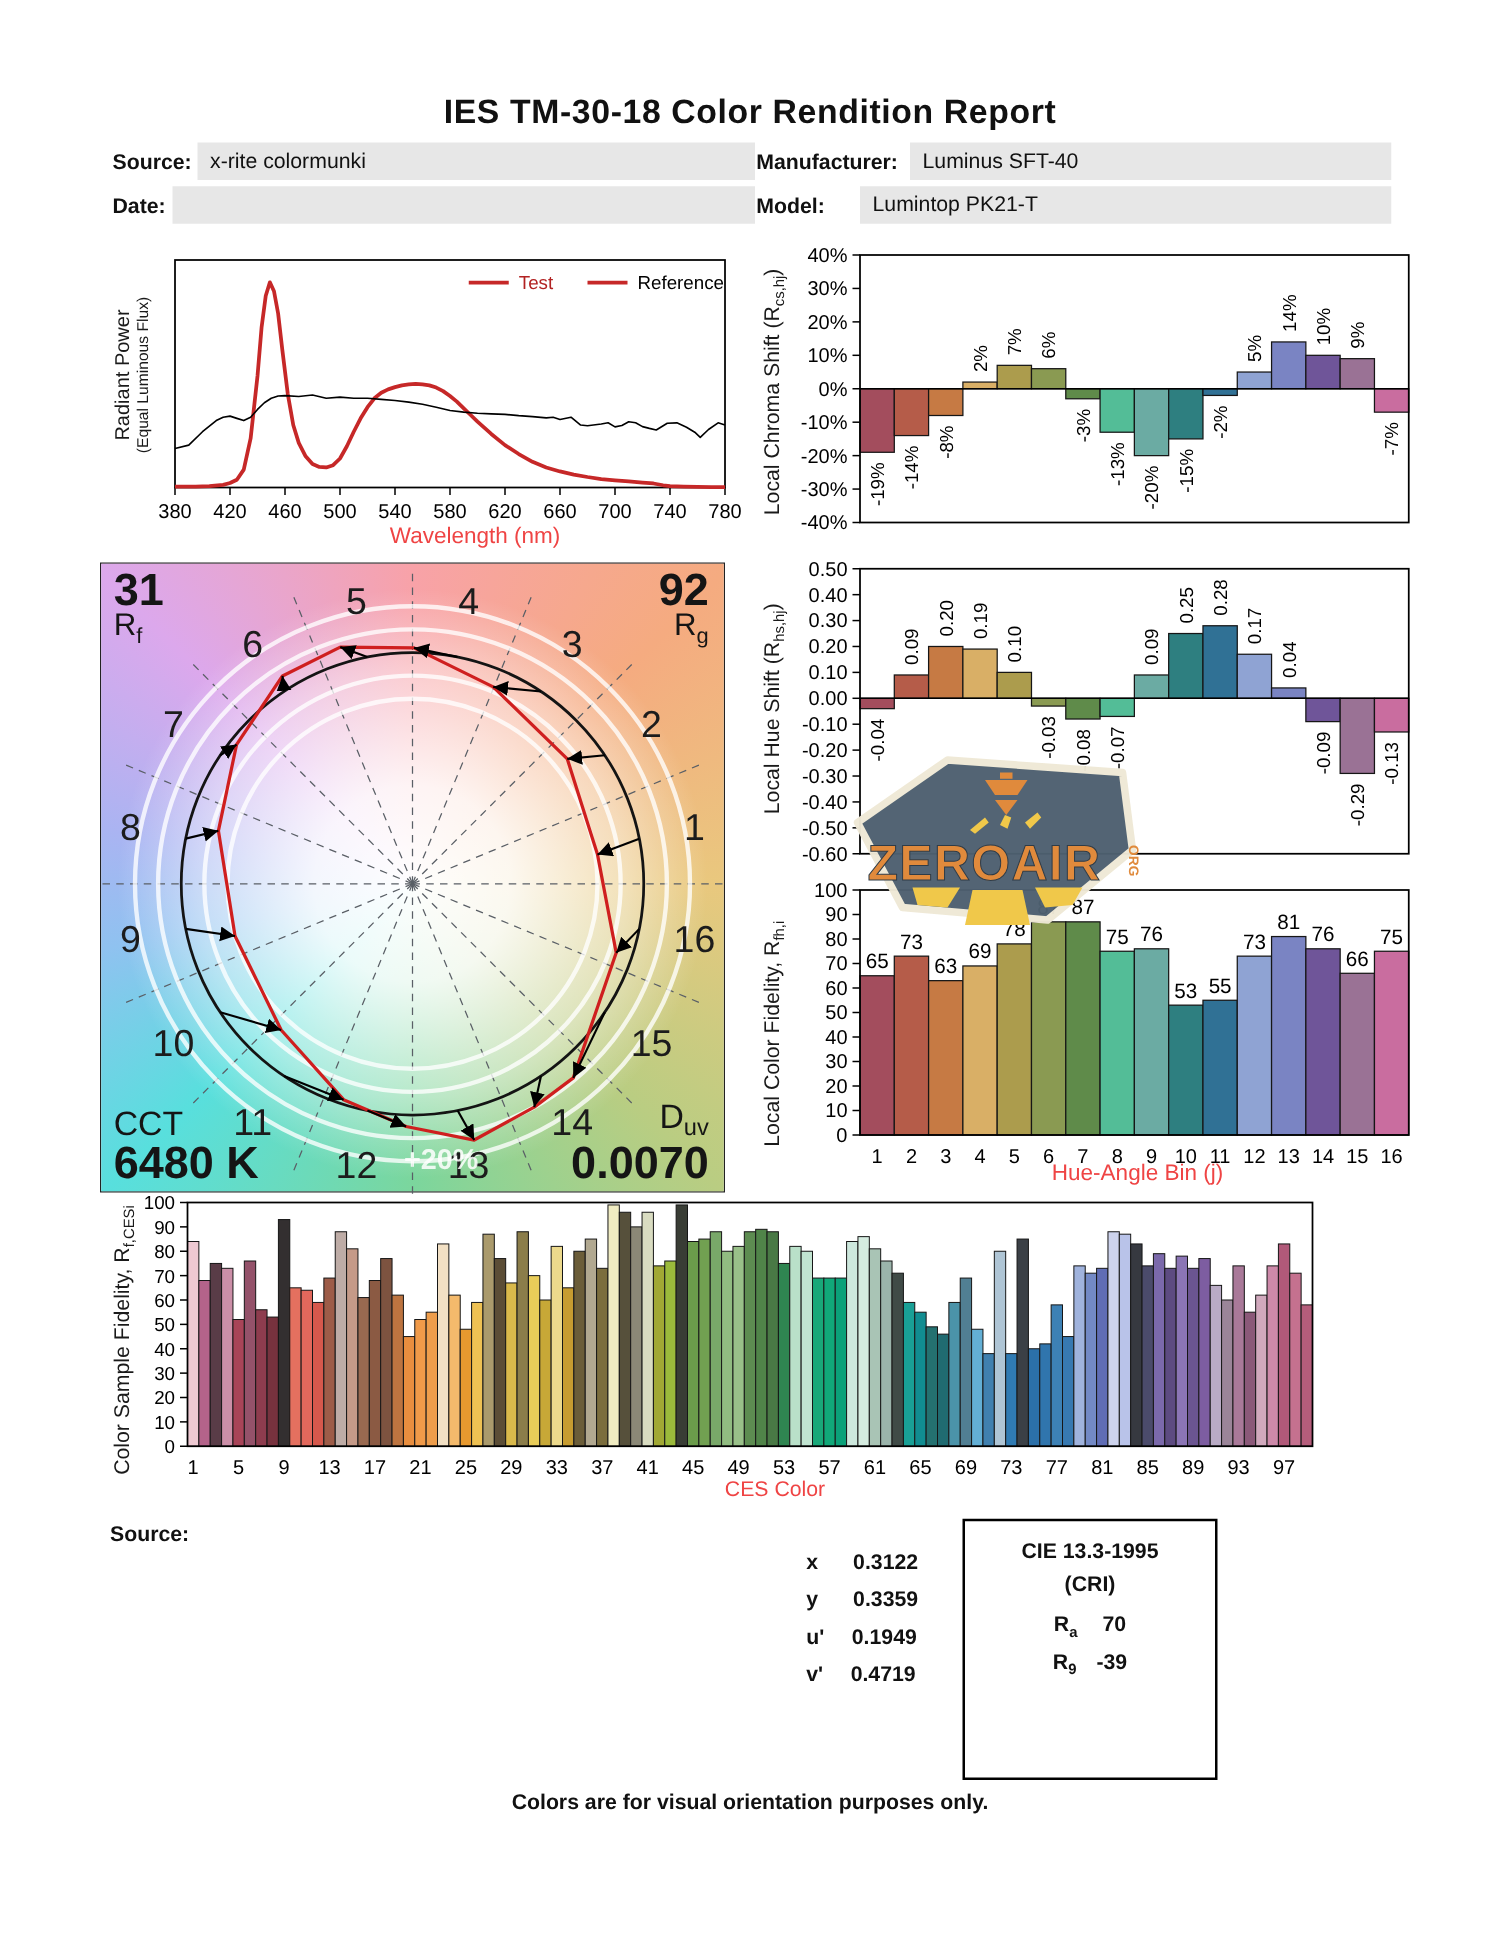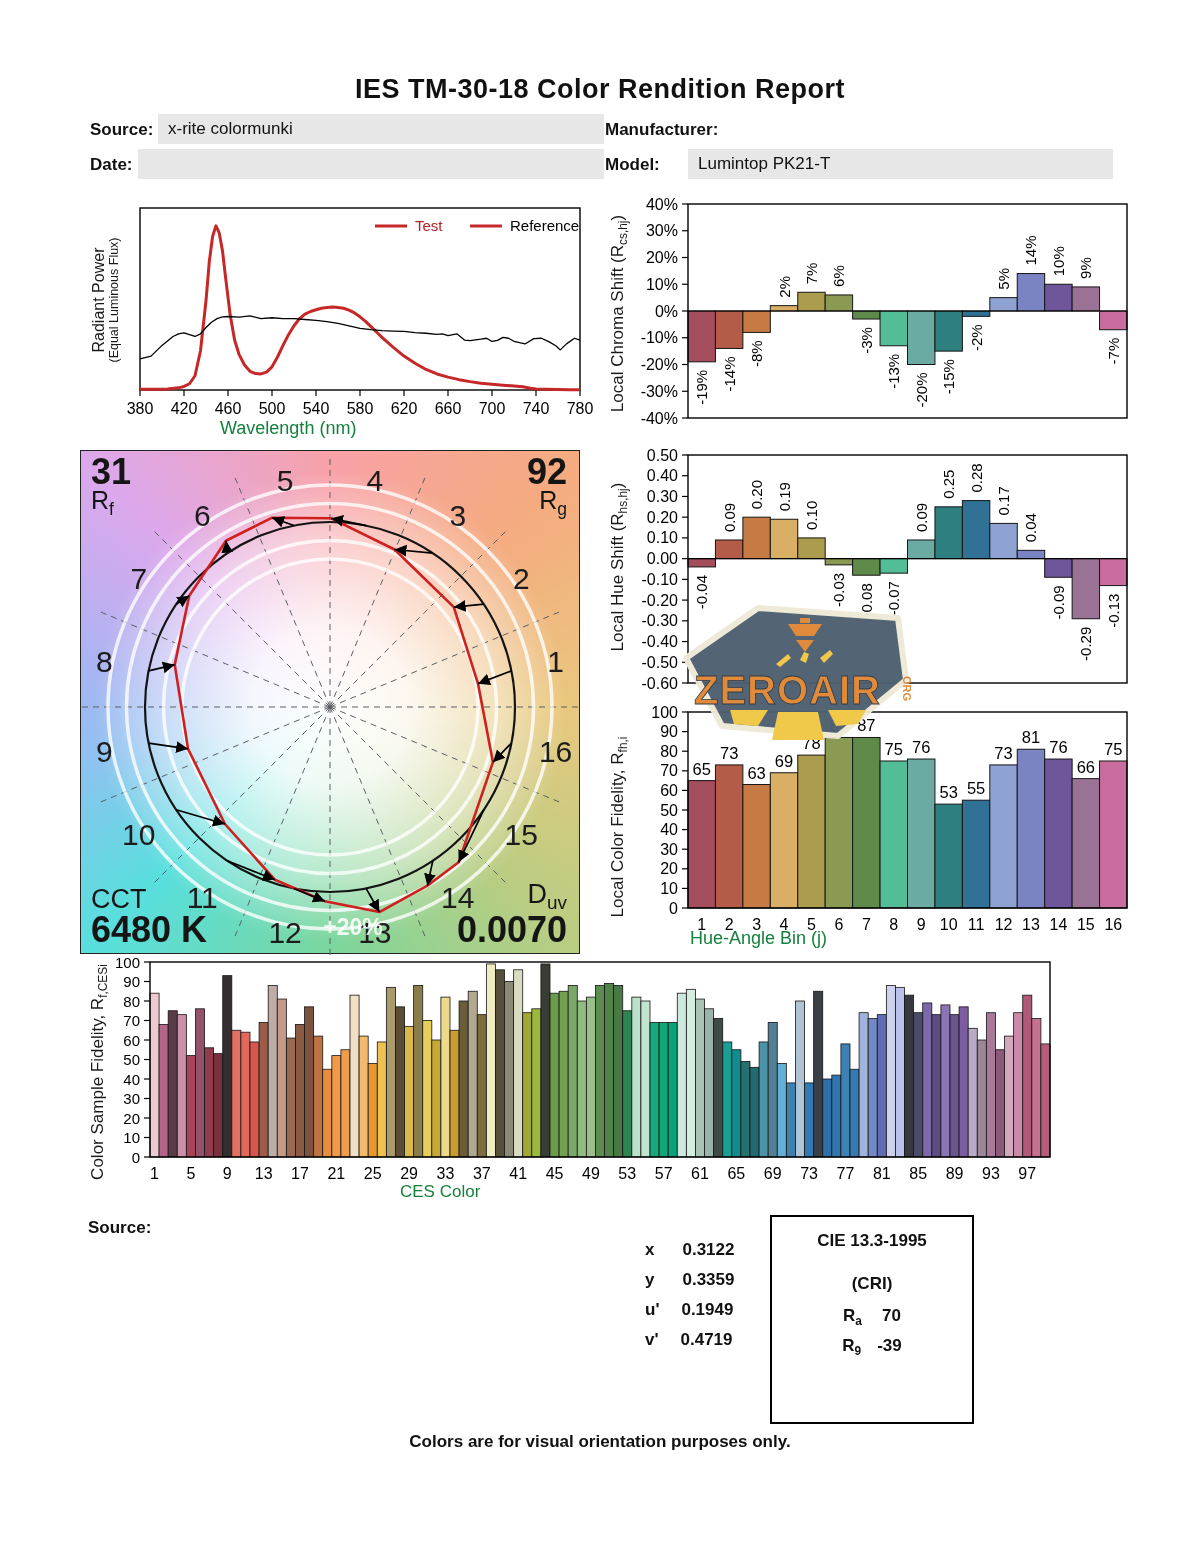--- a/index.html
+++ b/index.html
@@ -5,21 +5,21 @@
   html,body{margin:0;padding:0;background:#fff;}
   body{font-family:"Liberation Sans","DejaVu Sans",sans-serif;color:#111;}
   #page{position:relative;width:1200px;height:1550px;background:#fff;overflow:hidden;}
   .abs{position:absolute;}
   .title{left:0;top:74px;width:1200px;text-align:center;font-size:27px;font-weight:bold;letter-spacing:.5px;}
   .hlabel{font-size:17px;font-weight:bold;white-space:nowrap;}
   .hbox{background:#e7e7e7;height:30px;line-height:30px;font-size:17px;padding-left:10px;white-space:nowrap;}
   .vlabel{position:absolute;transform-origin:0 0;transform:rotate(-90deg);text-align:center;font-size:17px;color:#1a1a1a;white-space:nowrap;}
   .vlabel sub,{font-size:11px;}
   sub{font-size:70%;}
-  .xlabel{position:absolute;font-size:18px;color:#15803d;}
+  .xlabel{position:absolute;text-align:center;font-size:18px;color:#ef4444;}
   svg{position:absolute;overflow:visible;}
   
   #cvg-wrap{left:80px;top:450px;width:498px;height:502px;border:1px solid #222;}
   #cvg-bg{position:absolute;left:0;top:0;width:100%;height:100%;
     background:conic-gradient(from 90deg at 50% 51%,
       #e9c87e 0deg,#b9cd82 45deg,#7bd69d 90deg,#58dfdd 135deg,
       #8fc2f0 168deg,#aab4f2 190deg,#dca8ec 225deg,#f8a2a8 270deg,
       #f5ab80 315deg,#e9c87e 360deg);}
   #cvg-fade{position:absolute;left:0;top:0;width:100%;height:100%;
     background:radial-gradient(circle at 50% 51%,rgba(255,255,255,.98) 0%,rgba(255,255,255,.88) 22%,rgba(255,255,255,.45) 48%,rgba(255,255,255,0) 66%);}
@@ -37,20 +37,21 @@
 </head>
 <body>
 
 <div id="page">
 
   <div class="abs title">IES TM-30-18 Color Rendition Report</div>
 
   <div class="abs hlabel" style="left:90px;top:120px;">Source:</div>
   <div class="abs hbox" style="left:158px;top:114px;width:436px;">x-rite colormunki</div>
   <div class="abs hlabel" style="left:605px;top:120px;">Manufacturer:</div>
+  <div class="abs hbox" style="left:728px;top:114px;width:375px;">Luminus SFT-40</div>
   <div class="abs hlabel" style="left:90px;top:155px;">Date:</div>
   <div class="abs hbox" style="left:138px;top:149px;width:456px;"></div>
   <div class="abs hlabel" style="left:605px;top:155px;">Model:</div>
   <div class="abs hbox" style="left:688px;top:149px;width:415px;">Lumintop PK21-T</div>
 
   <div class="vlabel" style="left:90px;top:400px;width:200px;font-size:16px;line-height:1.1;">
     <div>Radiant Power</div>
     <div style="font-size:12.5px;">(Equal Luminous Flux)</div>
   </div>
   <svg id="spd" class="abs" style="left:80px;top:190px;" width="530" height="255">
@@ -533,21 +534,21 @@
   </div>
   <div class="chrom-row" style="left:645px;top:1300px;">
     <span>u'</span><span style="display:inline-block;width:22px;"></span><span>0.1949</span>
   </div>
   <div class="chrom-row" style="left:645px;top:1330px;">
     <span>v'</span><span style="display:inline-block;width:22px;"></span><span>0.4719</span>
   </div>
 
   <div class="abs cri-box">
     <div style="margin-top:14px;">CIE 13.3-1995</div>
-    <div style="margin-top:23px;">(CRI)</div>
+    <div style="margin-top:7px;">(CRI)</div>
     <div style="margin-top:12px;">
       <span>R</span><sub>a</sub><span style="display:inline-block;width:20px;"></span><span>70</span>
     </div>
     <div style="margin-top:8px;">
       <span>R</span><sub>9</sub><span style="display:inline-block;width:16px;"></span><span>-39</span>
     </div>
   </div>
 
   <div class="abs footer">Colors are for visual orientation purposes only.</div>
 

